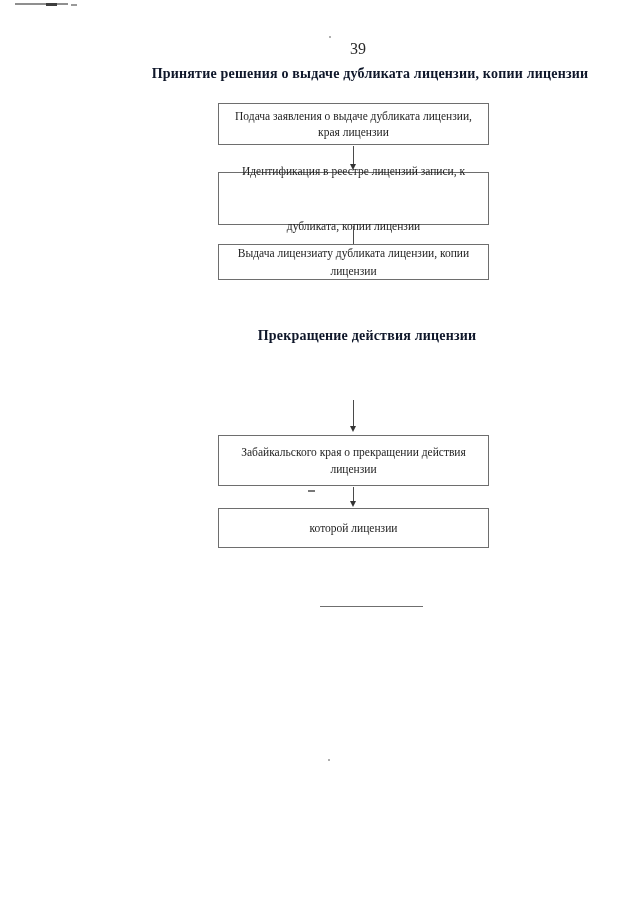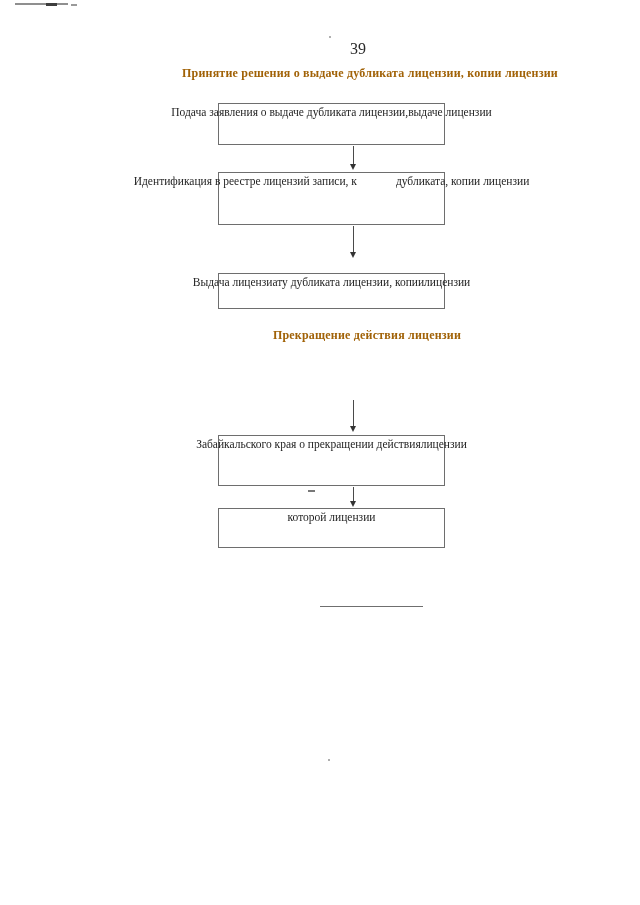--- a/index.html
+++ b/index.html
@@ -18,46 +18,46 @@
     left: 328px; top: 40px; width: 60px;
     text-align: center;
     font-size: 16px;
     color: #2a2a2a;
   }
   .sec-title {
     position: absolute;
     width: 520px;
     text-align: center;
     font-weight: bold;
-    font-size: 12px;
-    color: #a16207;
+    font-size: 14px;
+    color: #0f172a;
     letter-spacing: 0.2px;
     white-space: nowrap;
   }
   .sec-title.t1 { left: 110px; top: 66px; }
   .sec-title.t2 { left: 107px; top: 328px; }
   .flow-box {
     position: absolute;
     left: 218px;
-    width: 227px;
+    width: 271px;
     border: 1px solid #6e6e6e;
     box-sizing: border-box;
     display: flex;
-    flex-direction: row;
+    flex-direction: column;
     justify-content: center;
     text-align: center;
     font-size: 11.5px;
     line-height: 16.5px;
     color: #242424;
     background: #fff;
   }
   .flow-box .ln { white-space: nowrap; }
   .b1 { top: 103px; height: 42px; }
   .b2 { top: 172px; height: 53px; gap: 39px; }
-  .b3 { top: 273px; height: 36px; }
+  .b3 { top: 244px; height: 36px; justify-content: space-between; }
   .b4 { top: 359px; height: 40px; }
   .b5 { top: 435px; height: 51px; }
   .b6 { top: 508px; height: 40px; }
   .arrow {
     position: absolute;
     left: 350px;
     width: 7px;
   }
   .arrow .shaft {
     position: absolute;
@@ -95,21 +95,21 @@
   <div class="artifact scan-line-a2"></div>
   <div class="artifact scan-line-b"></div>
   <div class="artifact scan-dot-1"></div>
 
   <div class="page-number">39</div>
 
   <div class="sec-title t1">Принятие решения о выдаче дубликата лицензии, копии лицензии</div>
 
   <div class="flow-box b1">
     <div class="ln">Подача заявления о выдаче дубликата лицензии,</div>
-    <div class="ln">выдаче лицензии</div>
+    <div class="ln">края лицензии</div>
   </div>
 
   <div class="arrow a1">
     <div class="shaft"></div>
     <div class="head"></div>
   </div>
 
   <div class="flow-box b2">
     <div class="ln">Идентификация в реестре лицензий записи, к</div>
     <div class="ln">дубликата, копии лицензии</div>

